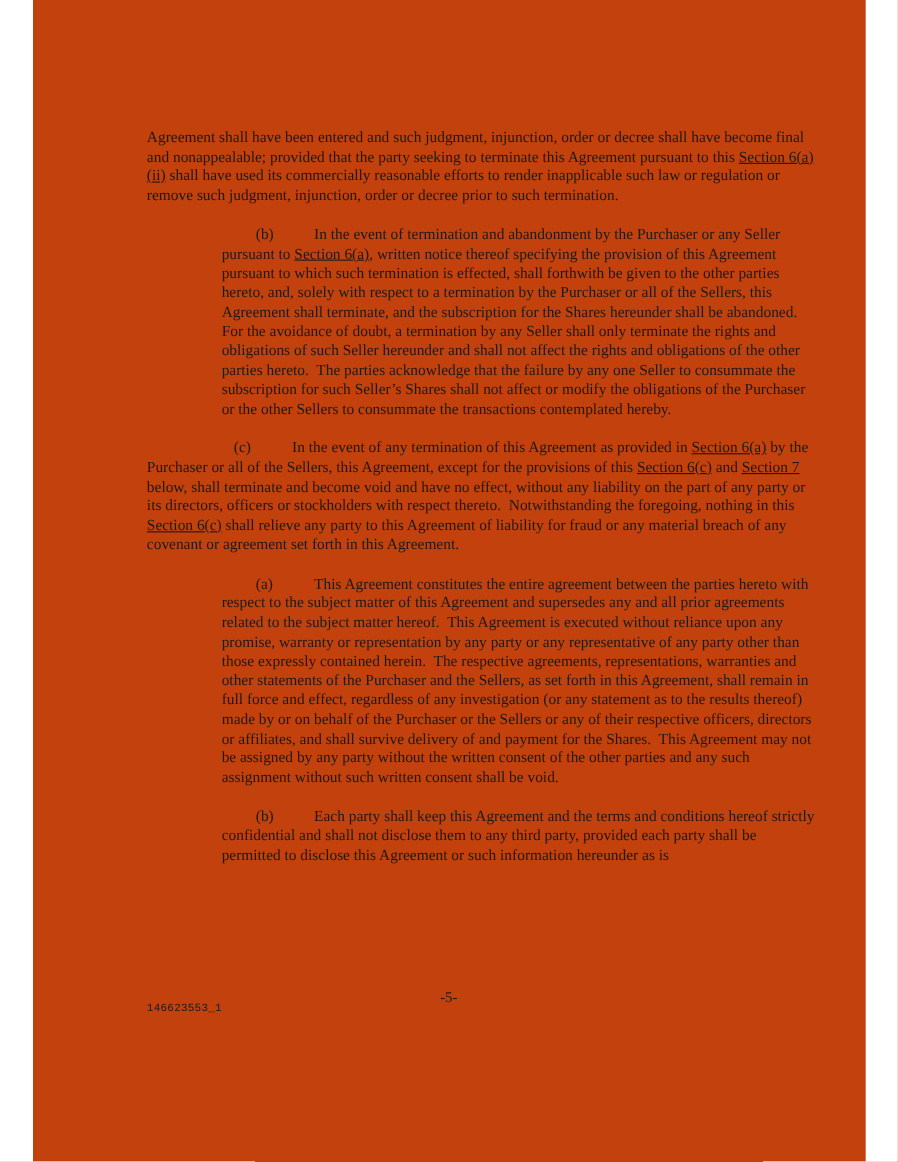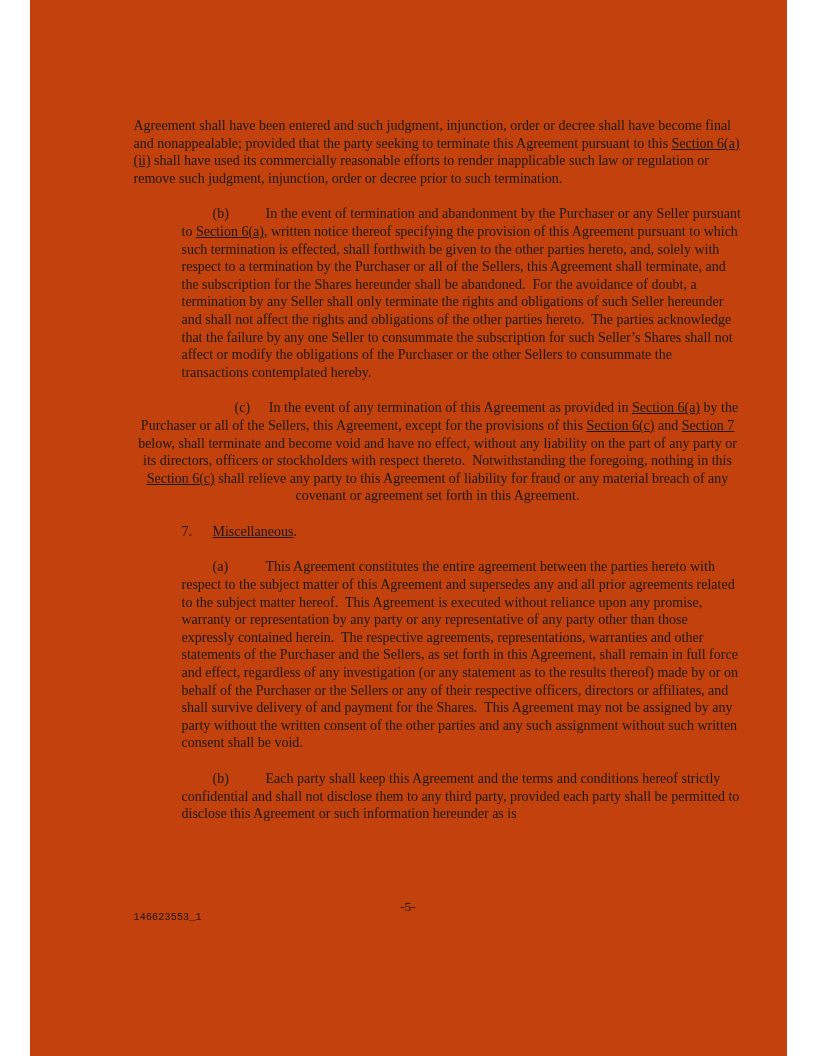--- a/index.html
+++ b/index.html
@@ -25,28 +25,27 @@
     font-size: 14px;
     line-height: 17.6px;
     text-align: left;
   }
   p.para {
     margin: 0 0 18px 0;
     white-space: pre-wrap;
   }
   p.flush { margin-left: 0; }
   p.indent-label {
-    margin-left: 48px;
+    margin-left: 68px;
     text-indent: 31px;
     font-family: Liberation Serif, serif;
   }
   p.flush-label {
     margin-left: 0;
     text-indent: 79px;
-    text-align: center;
   }
   p.heading {
     margin-left: 48px;
     text-indent: 0;
   }
   .label {
     display: inline-block;
     text-indent: 0;
   }
   p.indent-label .label,
@@ -71,19 +70,18 @@
   }
 </style>
 </head>
 <body>
 
 <div class="doc">
   <div class="body-area">
       <p class="para flush"><span>Agreement shall have been entered and such judgment, injunction, order or decree shall have become final and nonappealable; provided that the party seeking to terminate this Agreement pursuant to this </span><span class="u">Section 6(a)(ii)</span><span> shall have used its commercially reasonable efforts to render inapplicable such law or regulation or remove such judgment, injunction, order or decree prior to such termination.</span></p>
       <p class="para indent-label"><span class="label">(b)</span><span>In the event of termination and abandonment by the Purchaser or any Seller pursuant to </span><span class="u">Section 6(a)</span><span>, written notice thereof specifying the provision of this Agreement pursuant to which such termination is effected, shall forthwith be given to the other parties hereto, and, solely with respect to a termination by the Purchaser or all of the Sellers, this Agreement shall terminate, and the subscription for the Shares hereunder shall be abandoned.&nbsp; For the avoidance of doubt, a termination by any Seller shall only terminate the rights and obligations of such Seller hereunder and shall not affect the rights and obligations of the other parties hereto.&nbsp; The parties acknowledge that the failure by any one Seller to consummate the subscription for such Seller’s Shares shall not affect or modify the obligations of the Purchaser or the other Sellers to consummate the transactions contemplated hereby.</span></p>
       <p class="para flush-label"><span class="label">(c)</span><span>In the event of any termination of this Agreement as provided in </span><span class="u">Section 6(a)</span><span> by the Purchaser or all of the Sellers, this Agreement, except for the provisions of this </span><span class="u">Section 6(c)</span><span> and </span><span class="u">Section 7</span><span> below, shall terminate and become void and have no effect, without any liability on the part of any party or its directors, officers or stockholders with respect thereto.&nbsp; Notwithstanding the foregoing, nothing in this </span><span class="u">Section 6(c)</span><span> shall relieve any party to this Agreement of liability for fraud or any material breach of any covenant or agreement set forth in this Agreement.</span></p>
-      <p class="para heading"><span class="label">7.</span><span class="u">Miscellaneous</span><span>.</span></p>
       <p class="para indent-label"><span class="label">(a)</span><span>This Agreement constitutes the entire agreement between the parties hereto with respect to the subject matter of this Agreement and supersedes any and all prior agreements related to the subject matter hereof.&nbsp; This Agreement is executed without reliance upon any promise, warranty or representation by any party or any representative of any party other than those expressly contained herein.&nbsp; The respective agreements, representations, warranties and other statements of the Purchaser and the Sellers, as set forth in this Agreement, shall remain in full force and effect, regardless of any investigation (or any statement as to the results thereof) made by or on behalf of the Purchaser or the Sellers or any of their respective officers, directors or affiliates, and shall survive delivery of and payment for the Shares.&nbsp; This Agreement may not be assigned by any party without the written consent of the other parties and any such assignment without such written consent shall be void.</span></p>
       <p class="para indent-label"><span class="label">(b)</span><span>Each party shall keep this Agreement and the terms and conditions hereof strictly confidential and shall not disclose them to any third party, provided each party shall be permitted to disclose this Agreement or such information hereunder as is</span></p>
     </div>
   <div class="footer-page">-5-</div>
   <div class="doc-id">146623553_1</div>
 </div>
 
 </body></html>

